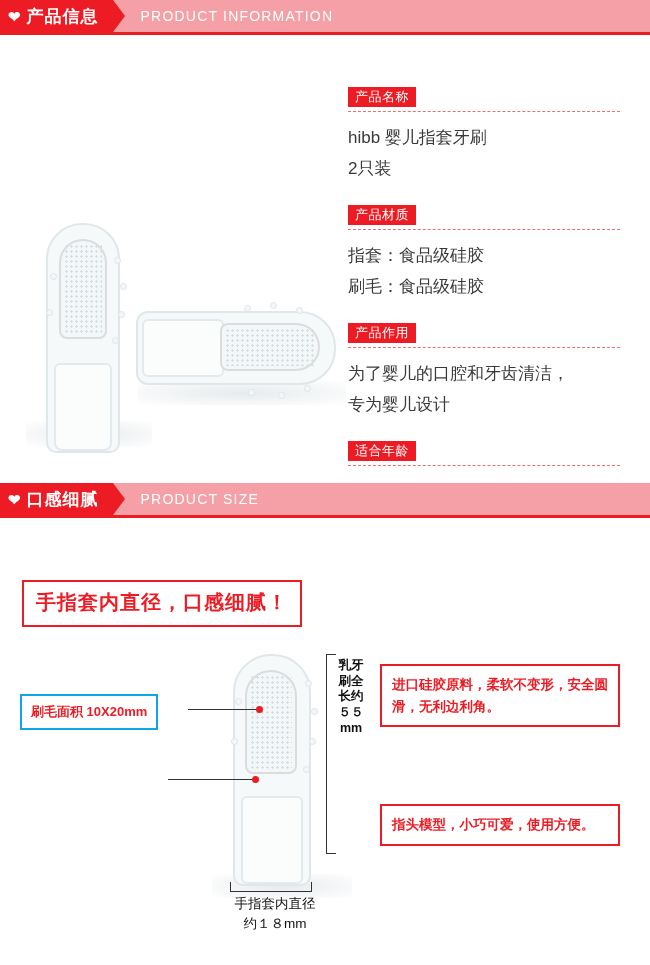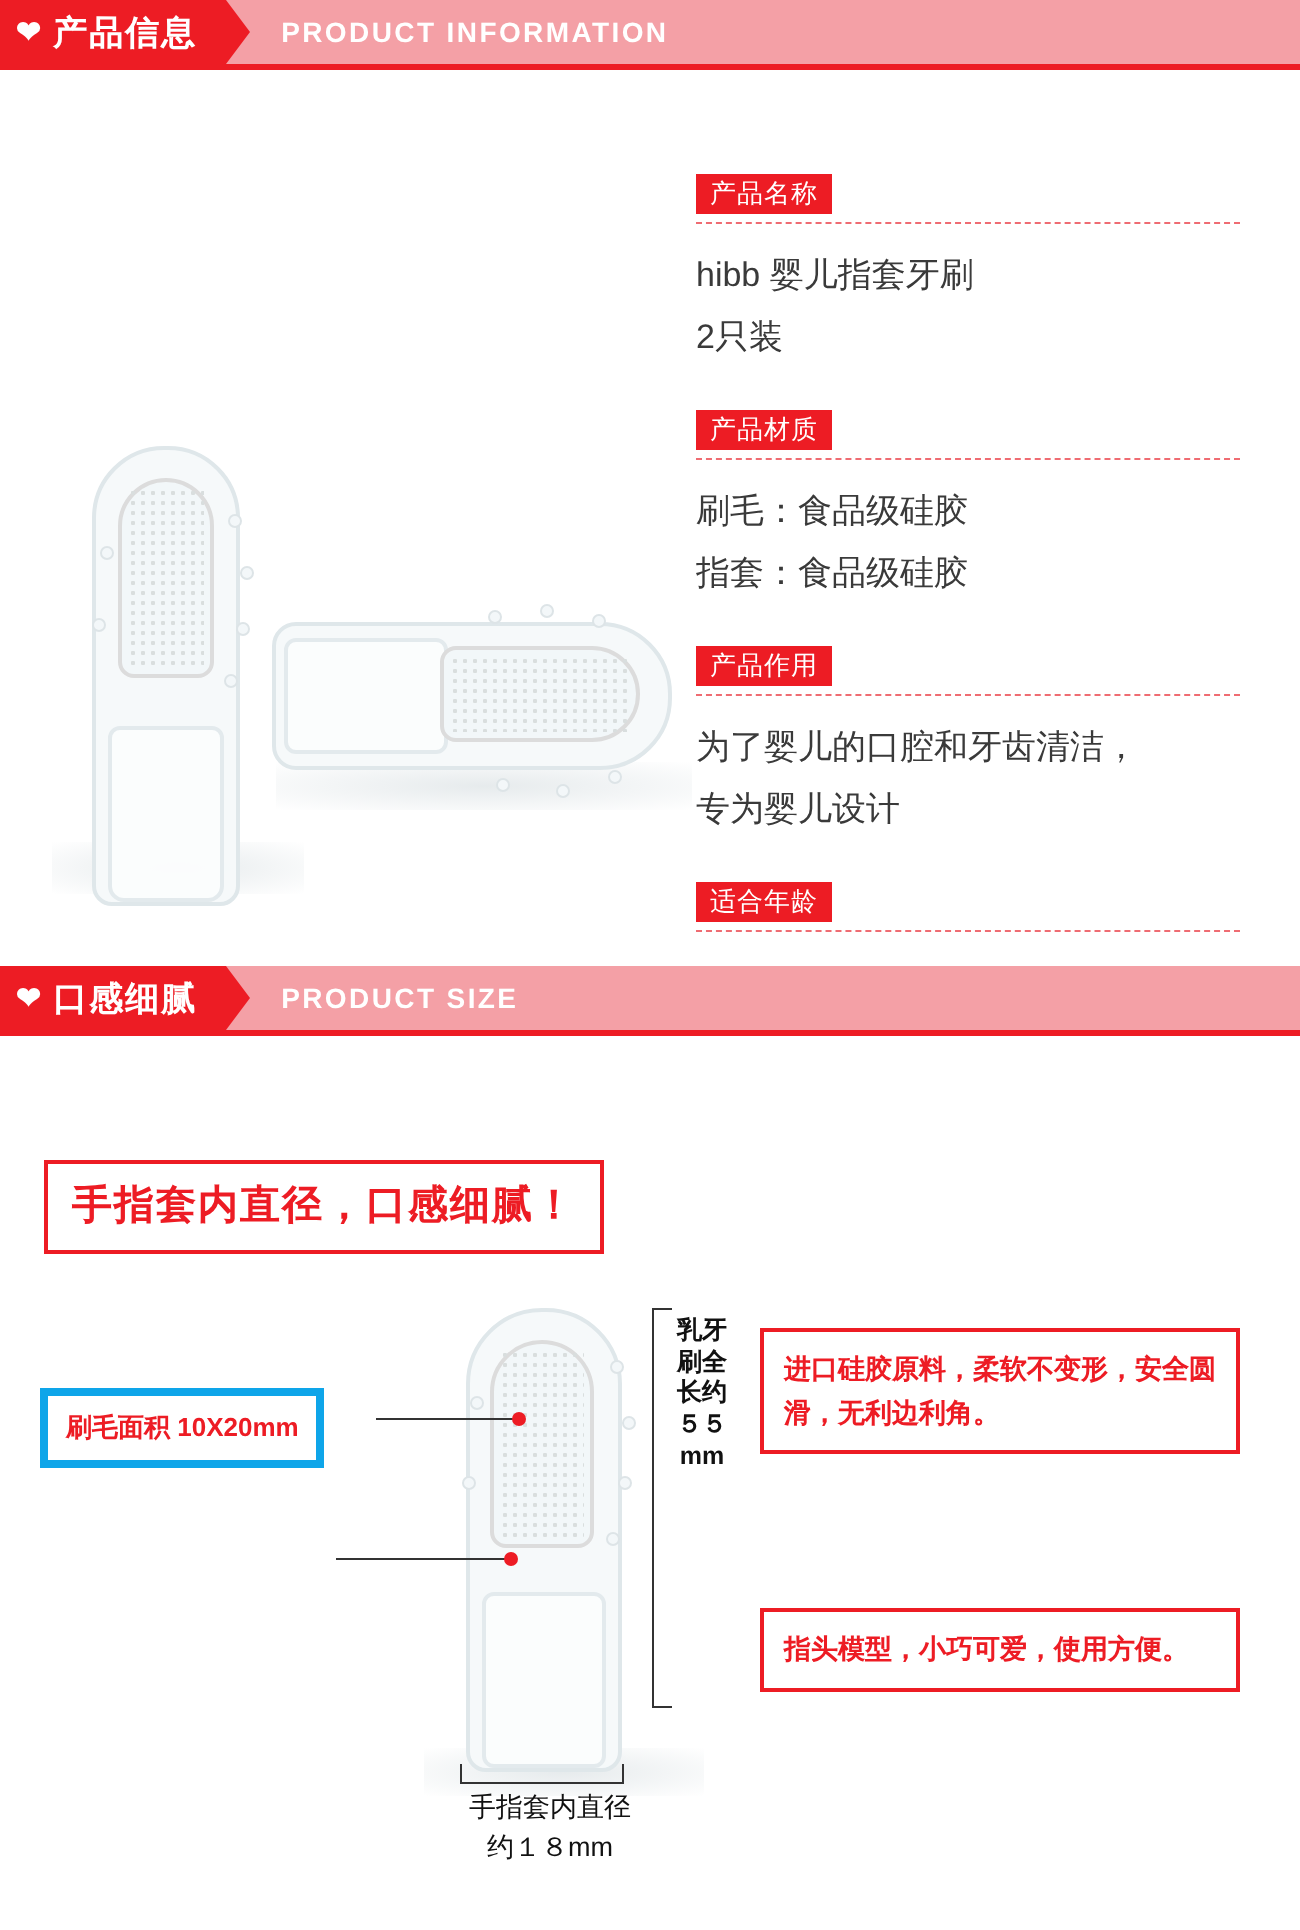--- a/index.html
+++ b/index.html
@@ -50,21 +50,21 @@
     border-left: 12px solid #ed1c24;
   }
   .sec-header .en-block {
     flex: 1;
     background: #f4a0a6;
     color: #ffffff;
     display: flex;
     align-items: center;
     padding-left: 28px;
     font-size: 14px;
-    font-weight: bold;
+    font-weight: normal;
     letter-spacing: 1.2px;
   }
   .sec-underline {
     height: 3px;
     background: #ed1c24;
     width: 100%;
   }
 
   
   .sec1-body {
@@ -196,21 +196,21 @@
     border: 2px solid #e3eaed; border-radius: 6px;
     background: rgba(255,255,255,0.6);
   }
   #brushC .bristle-pad {
     left: 30px; top: 24px; width: 52px; height: 104px;
     border-radius: 26px 26px 8px 8px;
   }
 
   .callout {
     position: absolute;
-    border: 4px solid #0ea5e9;
+    border: 2px solid #0ea5e9;
     color: #ed1c24;
     font-size: 13px;
     font-weight: bold;
     padding: 7px 9px;
     background: #fff;
     white-space: nowrap;
   }
   .c-left1 { left: 20px; top: 58px; }
   .c-left2 { left: 20px; top: 128px; }
 
@@ -329,22 +329,22 @@
     <div class="spec-group">
       <div class="spec-tag">产品名称</div>
       <div class="dashed"></div>
       <div class="spec-line">hibb 婴儿指套牙刷</div>
       <div class="spec-line">2只装</div>
     </div>
 
     <div class="spec-group">
       <div class="spec-tag">产品材质</div>
       <div class="dashed"></div>
+      <div class="spec-line">指套：食品级硅胶</div>
       <div class="spec-line">刷毛：食品级硅胶</div>
-      <div class="spec-line">指套：食品级硅胶</div>
     </div>
 
     <div class="spec-group">
       <div class="spec-tag">产品作用</div>
       <div class="dashed"></div>
       <div class="spec-line">为了婴儿的口腔和牙齿清洁，</div>
       <div class="spec-line">专为婴儿设计</div>
     </div>
 
     <div class="spec-group">

